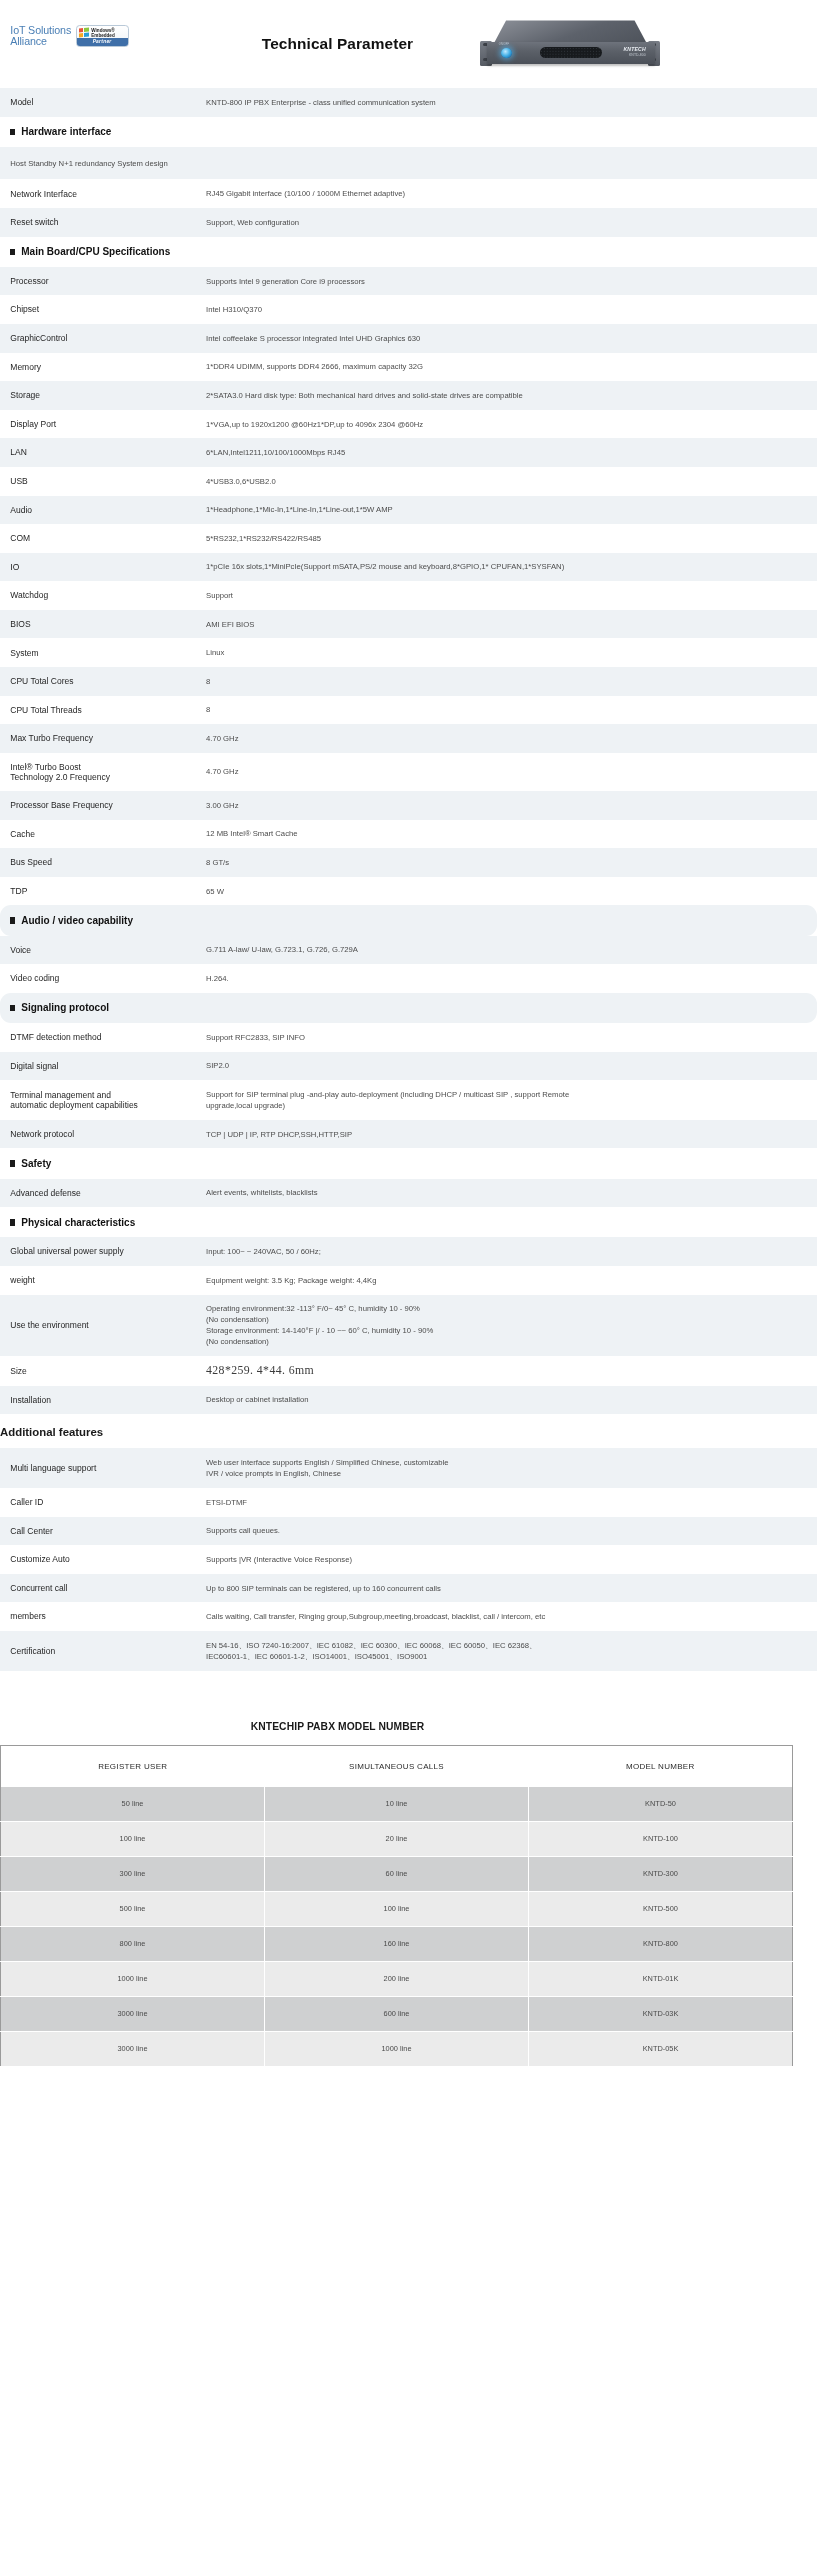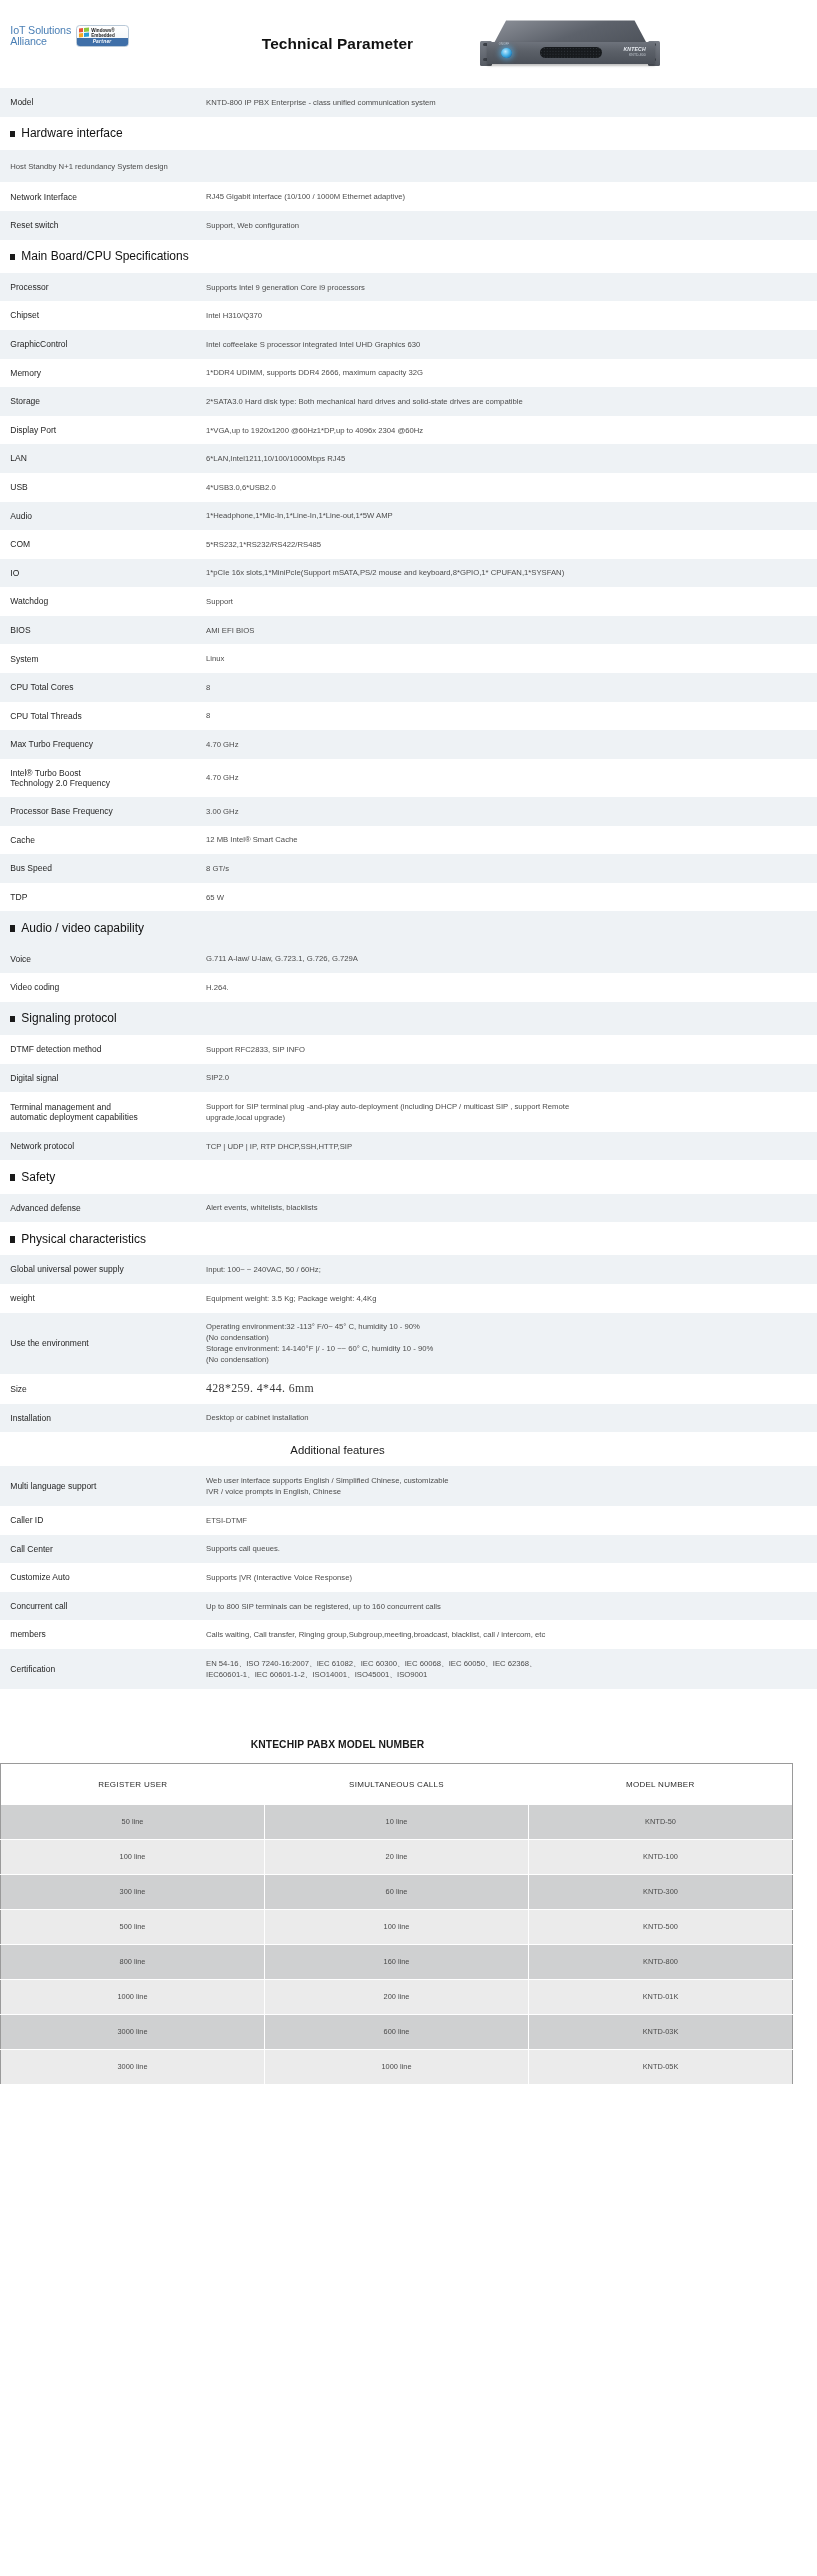--- a/index.html
+++ b/index.html
@@ -154,23 +154,24 @@
     font-size: 7.7px;
     color: #4c4c4c;
     line-height: 11px;
   }
   tr.shade td { background: #eef2f5; }
   tr.plain td { background: #ffffff; }
 
   
   td.section {
     padding: 9.6px 0 9.6px 10.3px;
-    font-size: 12px;
-    font-weight: normal;
+    font-size: 10px;
+    font-weight: bold;
     color: #111111;
+    border-radius: 11px;
   }
   td.section .sq {
     display: inline-block;
     width: 5.1px; height: 6.6px;
     background: #1a1a1a;
     margin-right: 5.9px;
     vertical-align: 0px;
   }
   
   td.note {
@@ -182,25 +183,25 @@
   .size-val {
     font-family: "Liberation Serif", serif;
     font-size: 11.8px;
     color: #3b3b3b;
     letter-spacing: 0.4px;
   }
   .multiline { white-space: pre-line; }
 
   
   .addl-title {
-    text-align: center;
     font-size: 11.4px;
     color: #1a1a1a;
     padding: 11.8px 0 10.3px 0;
     background: #ffffff;
+    font-weight: bold;
   }
 
   
   .mn-wrap { padding: 32px 0 0 0; }
   .mn-title {
     text-align: center;
     font-size: 10.3px;
     font-weight: bold;
     color: #1a1a1a;
     letter-spacing: 0.1px;

